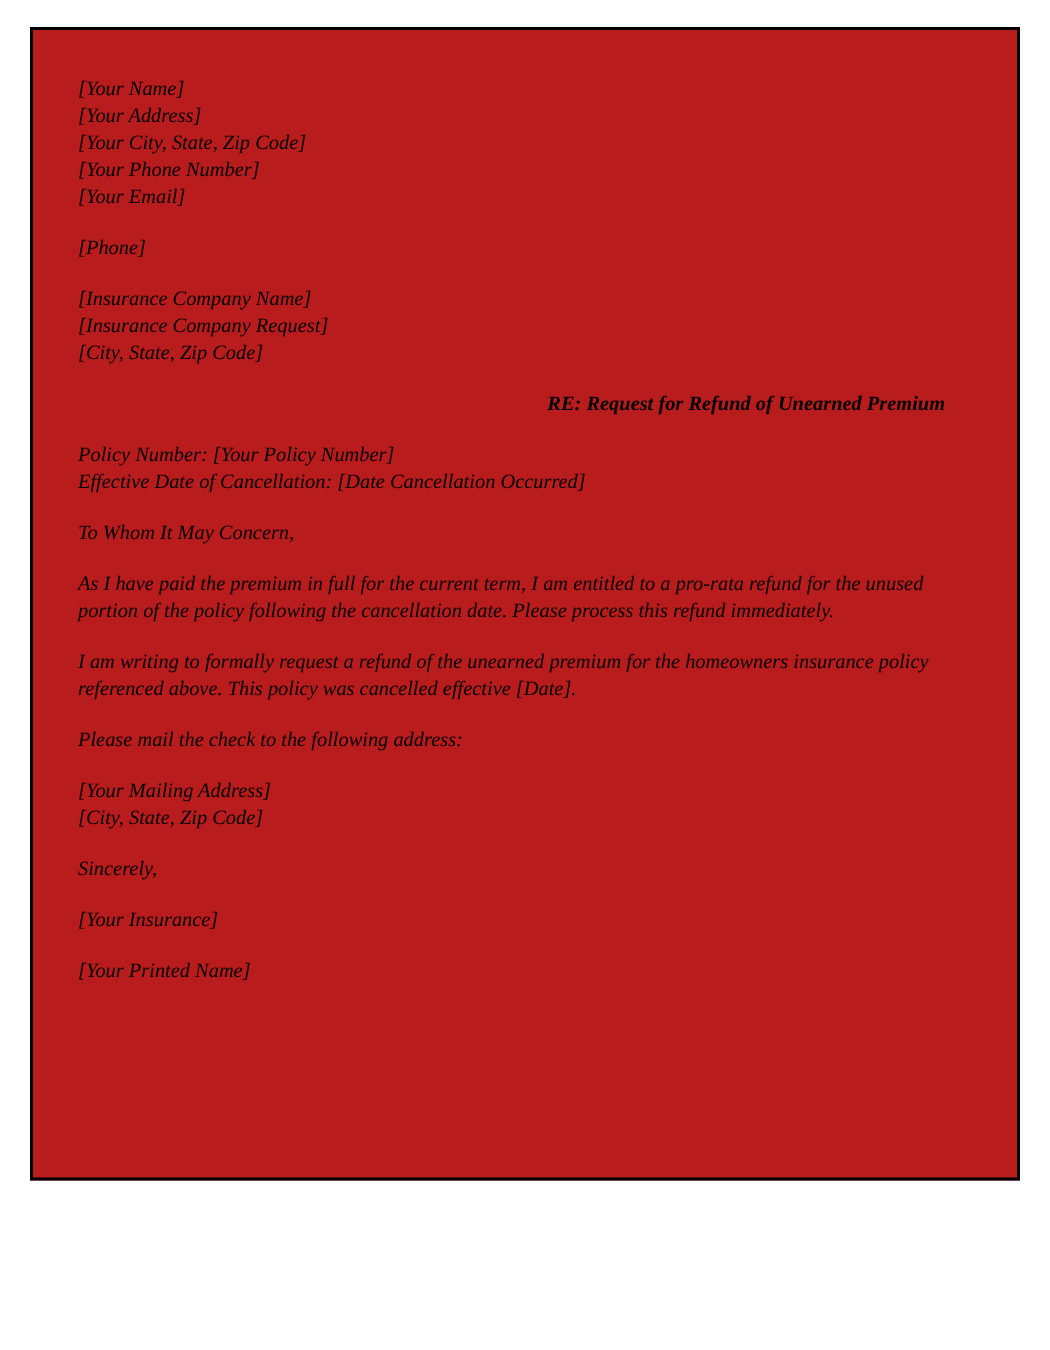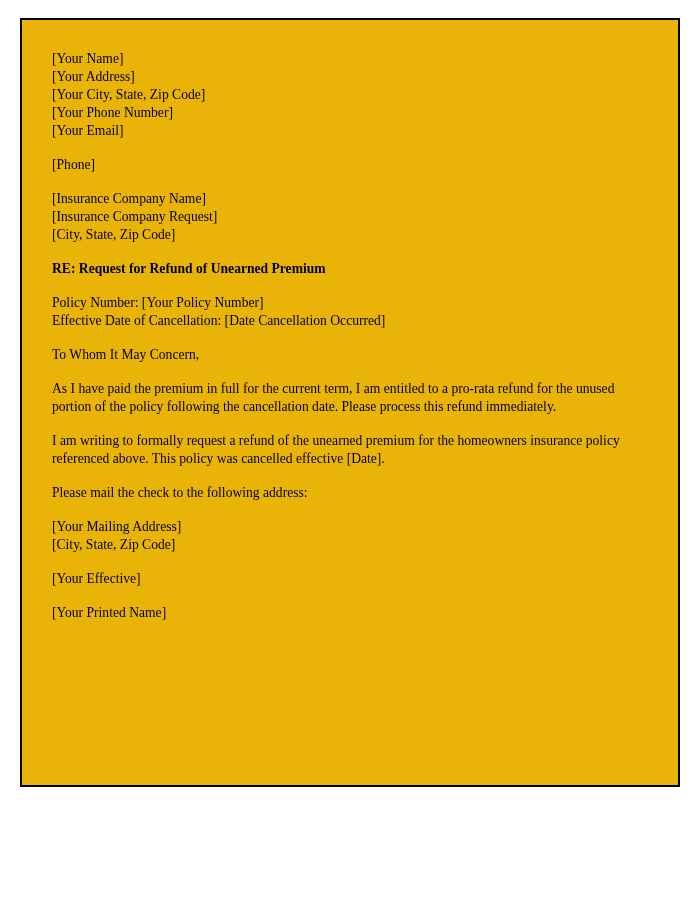--- a/index.html
+++ b/index.html
@@ -18,49 +18,52 @@
     overflow: hidden;
   }
   .letter-frame {
     position: absolute;
     left: 20px;
     top: 18px;
     width: 660px;
     height: 769px;
     border: 2px solid #000000;
     box-sizing: border-box;
-    background: #eab308;
+    background: #b91c1c;
+    font-style: italic;
   }
   .letter-content {
     padding: 30px 48px 0 30px;
     font-size: 13.6px;
     line-height: 18px;
     color: #000000;
   }
   .block {
     margin: 0 0 16px 0;
     padding: 0;
   }
   .block.bold {
     font-weight: bold;
+    text-align: right;
   }
 </style>
 </head>
 <body>
 
 <div class="page">
   <div class="letter-frame">
     <div class="letter-content" id="letter-content">
         <p class="block"><span>[Your Name]</span><br><span>[Your Address]</span><br><span>[Your City, State, Zip Code]</span><br><span>[Your Phone Number]</span><br><span>[Your Email]</span></p>
         <p class="block"><span>[Phone]</span></p>
         <p class="block"><span>[Insurance Company Name]</span><br><span>[Insurance Company Request]</span><br><span>[City, State, Zip Code]</span></p>
         <p class="block bold"><span>RE: Request for Refund of Unearned Premium</span></p>
         <p class="block"><span>Policy Number: [Your Policy Number]</span><br><span>Effective Date of Cancellation: [Date Cancellation Occurred]</span></p>
         <p class="block"><span>To Whom It May Concern,</span></p>
         <p class="block"><span>As I have paid the premium in full for the current term, I am entitled to a pro-rata refund for the unused portion of the policy following the cancellation date. Please process this refund immediately.</span></p>
         <p class="block"><span>I am writing to formally request a refund of the unearned premium for the homeowners insurance policy referenced above. This policy was cancelled effective [Date].</span></p>
         <p class="block"><span>Please mail the check to the following address:</span></p>
         <p class="block"><span>[Your Mailing Address]</span><br><span>[City, State, Zip Code]</span></p>
-        <p class="block"><span>[Your Effective]</span></p>
+        <p class="block"><span>Sincerely,</span></p>
+        <p class="block"><span>[Your Insurance]</span></p>
         <p class="block"><span>[Your Printed Name]</span></p>
       </div>
   </div>
 </div>
 
 </body></html>

